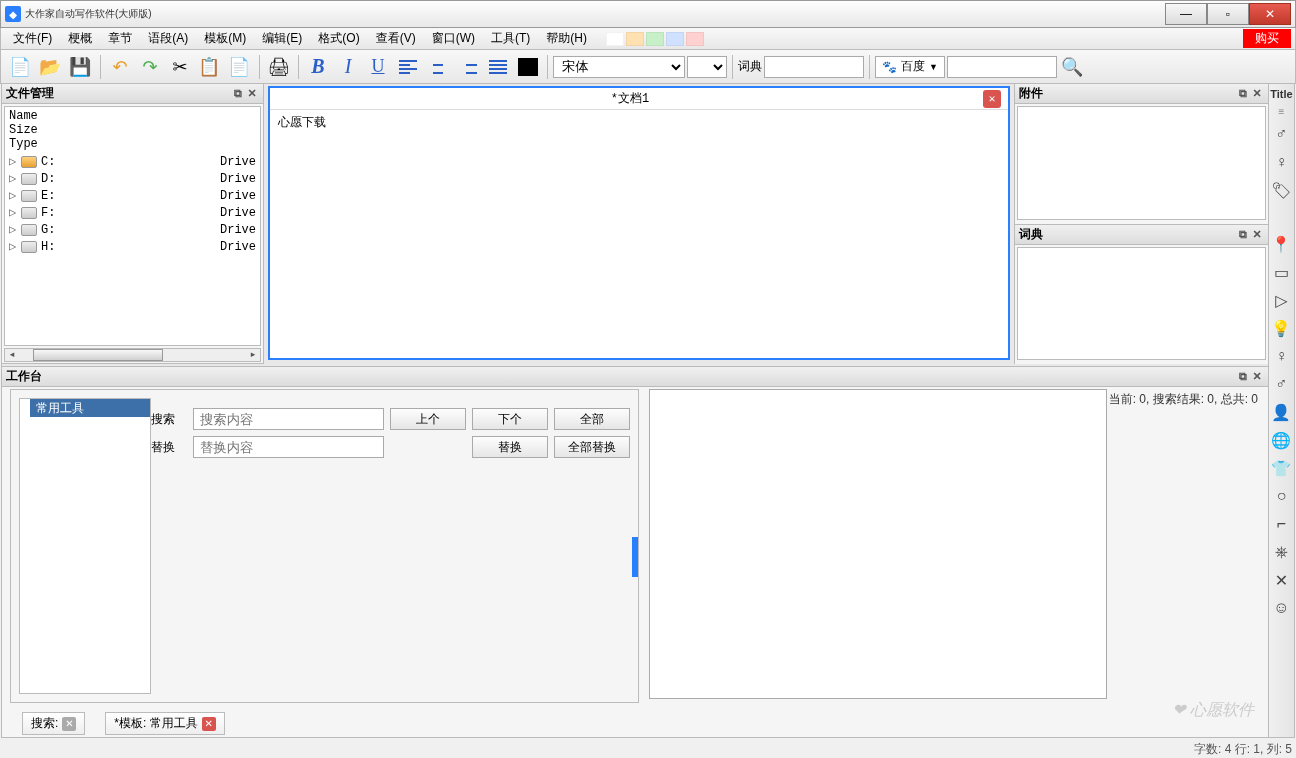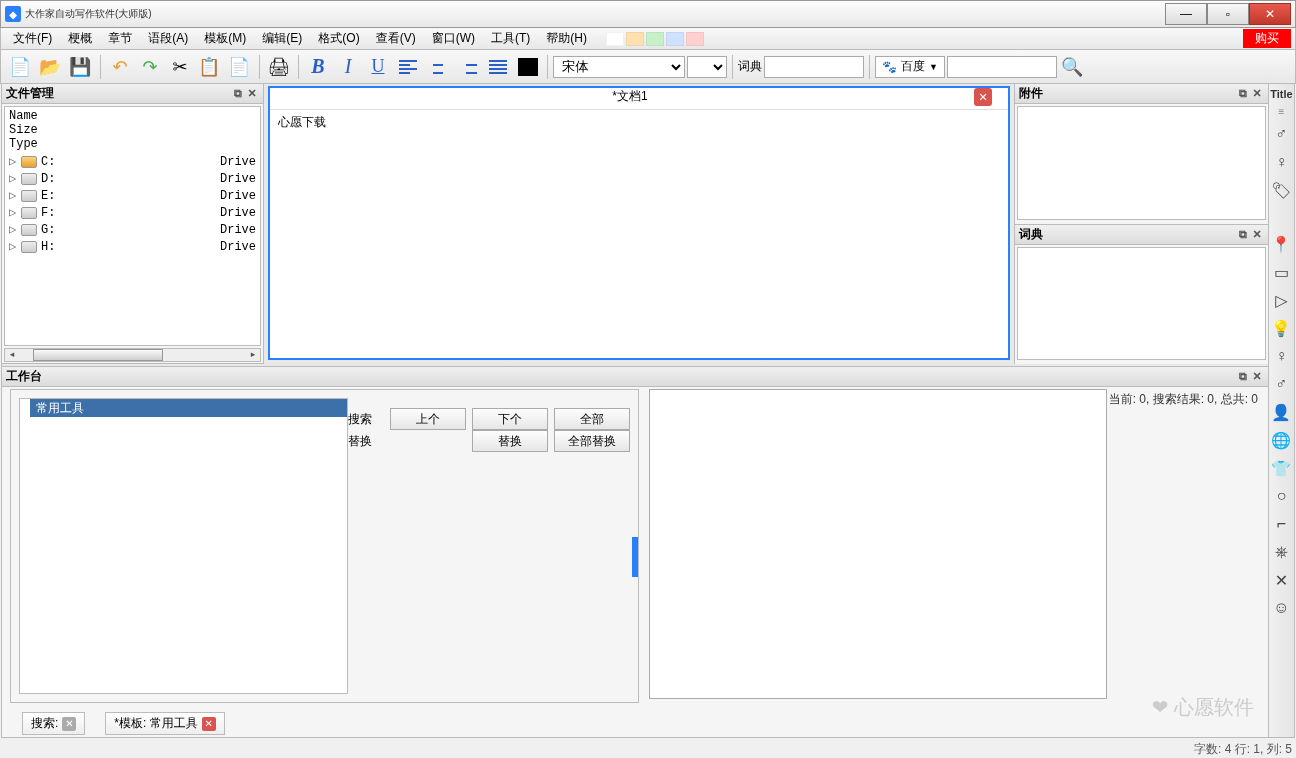--- a/index.html
+++ b/index.html
@@ -45,21 +45,21 @@
 .tree-disclose { width: 12px; cursor: pointer; color:#666;}
 .drive-icon { width: 16px; height: 12px; background: linear-gradient(#eee,#ccc); border: 1px solid #999; border-radius: 2px; margin-right: 4px; display:inline-block;}
 .drive-icon.c { background: linear-gradient(#ffd27f,#e8a030); }
 .tree-scroll { height: 14px; background: #eee; border: 1px solid #bbb; margin: 0 2px 2px 2px; display:flex;}
 .scroll-thumb { width: 130px; background: linear-gradient(#f8f8f8,#d0d0d0); border: 1px solid #999; margin-left:14px;}
 .scroll-arrow { width:14px; text-align:center; font-size:9px; color:#555;}
 
 
 .center-panel { position: absolute; left: 264px; top: 0; right: 256px; height: 280px; }
 .editor-wrap { margin: 2px; border: 2px solid #2a7fff; background: #fff; height: 274px; position:relative;}
-.editor-tab { height: 22px; background: #fff; border-bottom: 1px solid #ddd; display: flex; padding: 0 16px; }
+.editor-tab { height: 22px; background: #fff; border-bottom: 1px solid #ddd; display: flex; align-items: center; padding: 0 7px; font-family: Liberation Mono, monospace; }
 .editor-tab-title { flex: 1; text-align: center; }
 .editor-close { width:18px; height:18px; background:#d9534f; color:#fff; border-radius:3px; font-size:11px; display:flex; align-items:center; justify-content:center; cursor:pointer;}
 .editor-content { padding: 4px 8px; font-family: SimSun; }
 
 
 .right-panel1 { position: absolute; right: 0; top: 0; width: 254px; height: 140px; border-left: 1px solid #bbb; background:#f5f5f5;}
 .right-panel2 { position: absolute; right: 0; top: 140px; width: 254px; height: 140px; border-left: 1px solid #bbb; border-top:1px solid #bbb; background:#f5f5f5;}
 .white-box { background: #fff; border: 1px solid #bbb; margin: 2px; height: calc(100% - 26px); }
 
 
@@ -70,39 +70,39 @@
 
 .right-panel1, .right-panel2 { right: 26px; }
 .center-panel { right: 282px; }
 
 
 .workbench { position: absolute; left: 0; right: 26px; top: 282px; bottom: 0; background:#f5f5f5; border-top:1px solid #bbb;}
 .workbench-body { position:absolute; top:22px; left:8px; right:8px; bottom:34px; display:flex; gap:10px;}
 .wb-left { flex:1; display:flex; flex-direction:row; border:1px solid #bbb; padding:8px; background:#f5f5f5;}
 .wb-left-top { flex:1; background:#fff; border:1px solid #bbb; position:relative;}
 .wb-tab { position:absolute; top:0; left:10px; right:0; height:18px; background:#3d6fa8; color:#fff; padding:1px 6px; font-size:12px;}
-.wb-controls { margin-top:10px; display:flex; flex-direction:column; gap:0;}
+.wb-controls { margin-top:10px; display:flex; flex-direction:column; gap:6px;}
 .wb-row { display:flex; align-items:center; gap:6px;}
 .wb-label { width:36px; }
 .wb-input { flex:1; height:22px; border:1px solid #aaa; padding:0 6px; color:#aaa; background:#fff;}
 .wb-btn { width:76px; height:22px; border:1px solid #aaa; background:linear-gradient(#fdfdfd,#e6e6e6); cursor:pointer; font-size:12px;}
 .wb-right { flex:1; display:flex; flex-direction:row;}
 .wb-right-box { flex:1; background:#fff; border:1px solid #aaa; margin-bottom:4px;}
 .wb-status { font-size:12px; color:#333; padding:2px;}
 .vert-line { width:6px; background:#2a7fff; align-self:center; height:40px; margin:0 -3px; position:absolute; left:50%; top:47%; z-index:5;}
 
 
 .bottom-tabs { position:absolute; bottom:2px; left:20px; display:flex; gap:20px; align-items:center;}
 .btab { border:1px solid #bbb; background:linear-gradient(#fff,#eee); padding:2px 8px; display:flex; align-items:center; gap:4px; font-size:12px; cursor:pointer;}
 .btab-close { width:14px; height:14px; background:#aaa; color:#fff; font-size:10px; display:flex; align-items:center; justify-content:center; border-radius:2px;}
 .btab-close.red { background:#d9534f;}
 
 
 .statusbar { position:absolute; bottom:0; right:4px; font-size:12px; color:#555; background:transparent;}
-.watermark { position:absolute; bottom:16px; right:40px; color:#ccc; font-size:20px; pointer-events:none;margin-top:20px;}
+.watermark { position:absolute; bottom:16px; right:40px; color:#ccc; font-size:16px; font-style:italic; pointer-events:none;margin-top:20px;}
 
 
 .fmt-b { color:#2a5fc8; font-weight:bold; font-style:italic; font-family:serif; font-size:20px;}
 .fmt-i { color:#2a5fc8; font-style:italic; font-family:serif; font-size:20px;}
 .fmt-u { color:#2a5fc8; text-decoration:underline; font-family:serif; font-size:18px;}
 .align-icon { display:inline-flex; flex-direction:column; gap:2px; width:18px;}
 .align-line { height:2px; background:#2a5fc8;}
 </style>
 </head>
 <body>
@@ -332,26 +332,28 @@
       <span class="panel-ctrl">✕</span>
     </div>
     <div class="workbench-body">
       <div class="wb-left">
         <div class="wb-left-top">
           <div class="wb-tab">常用工具</div>
         </div>
         <div class="wb-controls">
           <div class="wb-row">
             <span class="wb-label">搜索</span>
+            <input class="wb-input" placeholder="搜索内容" style="">
             <button class="wb-btn">上个</button>
             <button class="wb-btn">下个</button>
             <button class="wb-btn">全部</button>
           </div>
           <div class="wb-row">
             <span class="wb-label">替换</span>
+            <input class="wb-input" placeholder="替换内容" style="">
             <span style="width:76px"></span>
             <button class="wb-btn">替换</button>
             <button class="wb-btn">全部替换</button>
           </div>
         </div>
       </div>
       <div class="vert-line"></div>
       <div class="wb-right">
         <div class="wb-right-box"></div>
         <div class="wb-status">当前: 0, 搜索结果: 0, 总共: 0</div>

